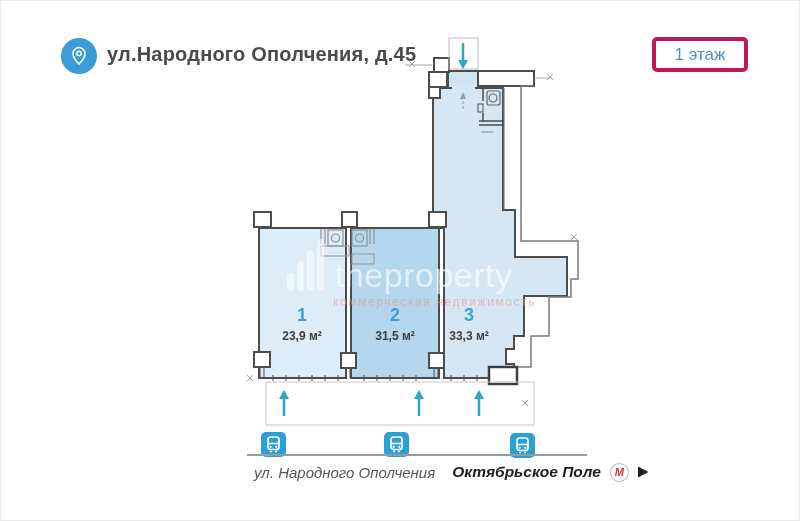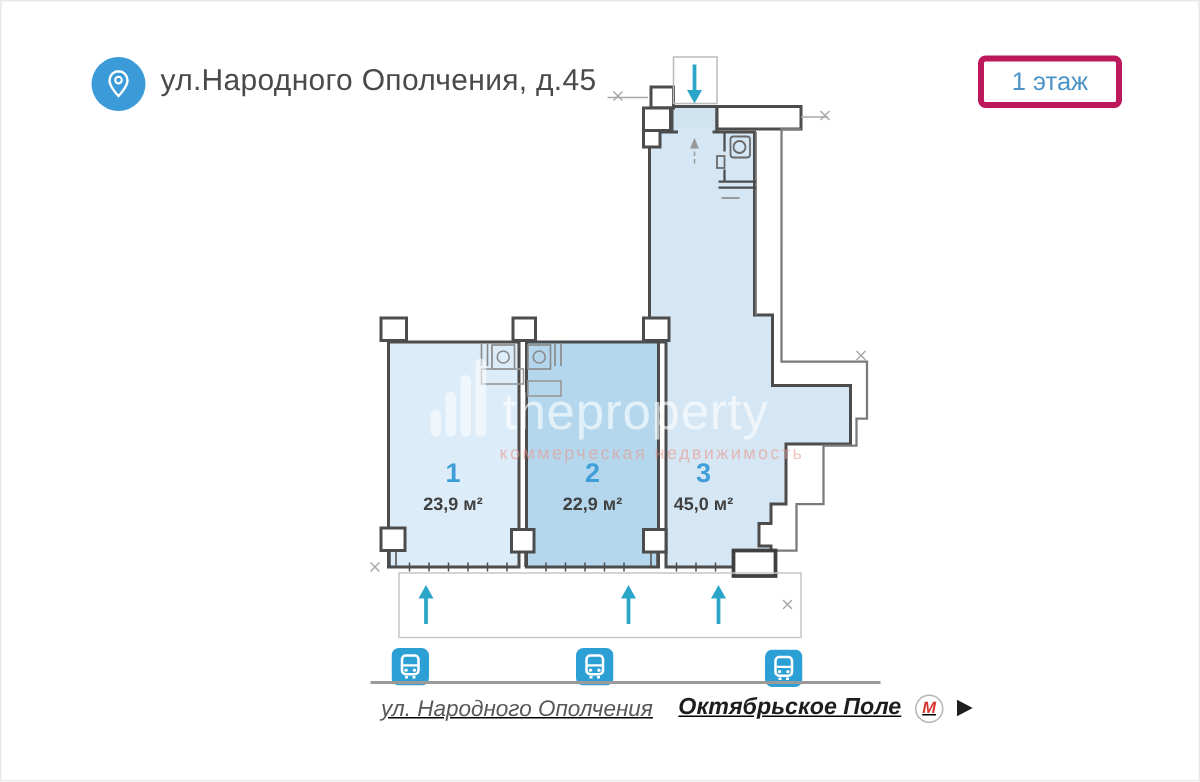--- a/index.html
+++ b/index.html
@@ -9,21 +9,21 @@
     border:1px solid #e9e9e9;overflow:hidden;
     font-family:"Liberation Sans",sans-serif;
   }
   
   .pin-badge{
     position:absolute;left:60px;top:37px;width:36px;height:36px;border-radius:50%;
     background:#3b9bd8;display:flex;align-items:center;justify-content:center;
   }
   .page-title{
     position:absolute;left:106px;top:42px;font-size:20px;color:#4a4a4a;
-    font-weight:400;letter-spacing:.2px;
+    font-weight:700;letter-spacing:.2px;
   }
   .floor-badge{
     position:absolute;left:651px;top:36px;width:96px;height:35px;
     border:4px solid #be185d;border-radius:5px;display:flex;align-items:center;
     justify-content:center;font-size:17px;color:#4c93c8;background:#fff;cursor:default;
   }
   
   .plan-svg{position:absolute;left:0;top:0;}
   
   .room-label{position:absolute;width:90px;text-align:center;pointer-events:none;}
@@ -36,21 +36,21 @@
   .wm-bars i{display:block;width:7px;border-radius:3.5px;background:rgba(255,255,255,.55);margin-right:3px;}
   .wm-bars i:nth-child(1){height:18px;}
   .wm-bars i:nth-child(2){height:30px;}
   .wm-bars i:nth-child(3){height:41px;}
   .wm-bars i:nth-child(4){height:52px;}
   .wm-brand{font-size:34px;font-weight:normal;color:rgba(255,255,255,.62);line-height:.95;letter-spacing:.5px;}
   .wm-sub{margin:4px 0 0 46px;font-size:12px;color:rgba(233,152,140,.6);letter-spacing:1.6px;}
   
   .bus-icon{position:absolute;width:25px;height:25px;}
   .footer-divider{position:absolute;left:246px;top:453px;width:340px;height:2px;background:#9a9a9a;}
-  .footer-caption{position:absolute;left:253px;top:460px;height:22px;display:flex;align-items:center;text-decoration:underline;}
+  .footer-caption{position:absolute;left:253px;top:460px;height:22px;display:flex;align-items:center;}
   .street-label{font-style:italic;font-size:15px;color:#575757;}
   .metro-label{font-style:italic;font-size:15.5px;font-weight:bold;color:#1d1d1d;margin-left:17px;}
   .metro-logo{
     width:19px;height:19px;border-radius:50%;border:1px solid #b5b5b5;background:#fff;
     display:flex;align-items:center;justify-content:center;margin-left:9px;
     font-size:11px;font-weight:bold;color:#d6362b;font-style:italic;
   }
   .dir-arrow{margin-left:9px;display:flex;align-items:center;}
 </style>
 </head>
@@ -204,25 +204,25 @@
       <polygon points="473,398 483,398 478,389" stroke="none"></polygon>
     </g>
   </svg>
 
   <div class="room-label" style="left:256px;top:305px;">
     <div class="num">1</div>
     <div class="area">23,9 м²</div>
   </div>
   <div class="room-label" style="left:349px;top:305px;">
     <div class="num">2</div>
-    <div class="area">22,9 м²</div>
+    <div class="area">31,5 м²</div>
   </div>
   <div class="room-label" style="left:423px;top:305px;">
     <div class="num">3</div>
-    <div class="area">45,0 м²</div>
+    <div class="area">33,3 м²</div>
   </div>
 
   <div class="watermark">
     <div class="wm-row">
       <div class="wm-bars">
           <i></i>
           <i></i>
           <i></i>
           <i></i>
         </div>

